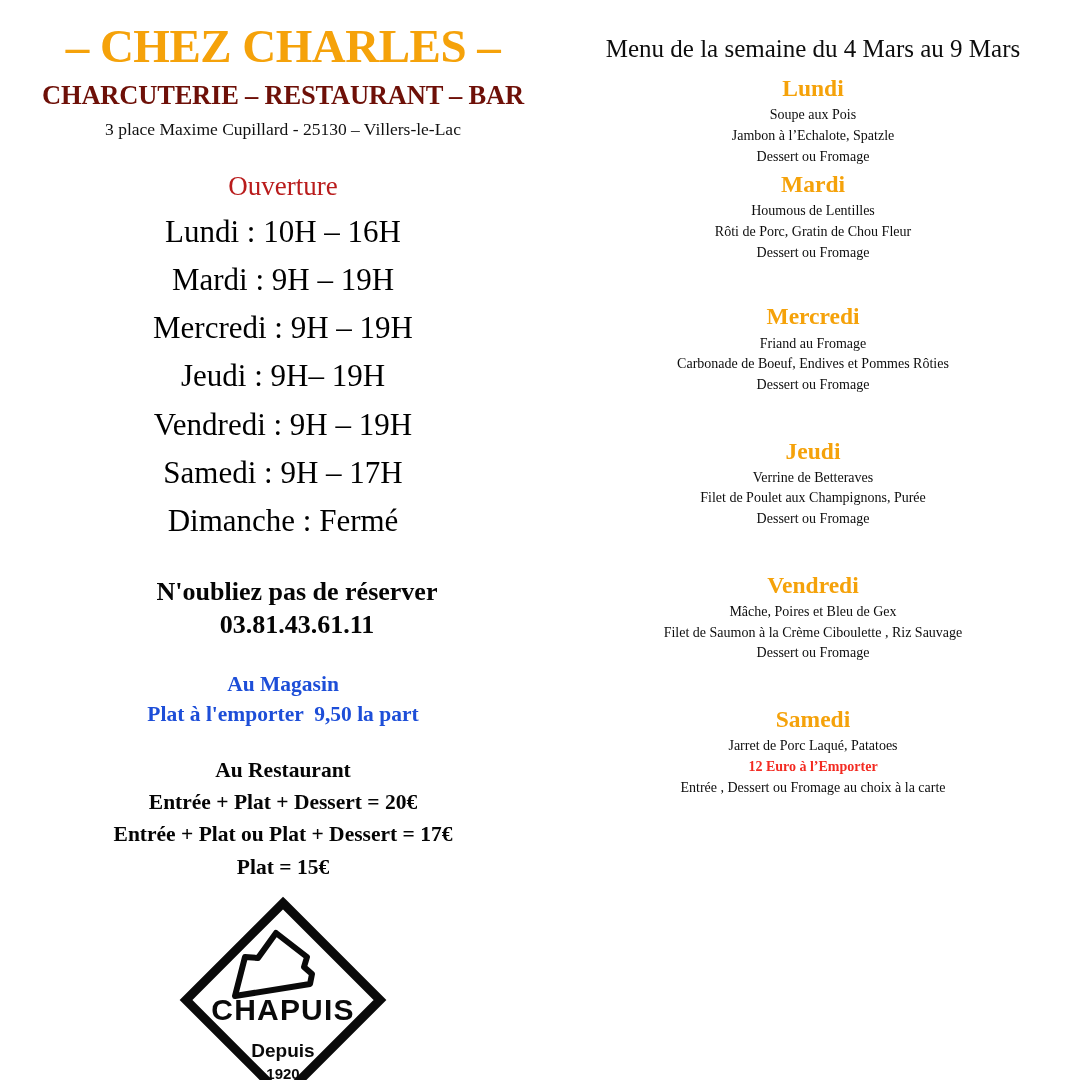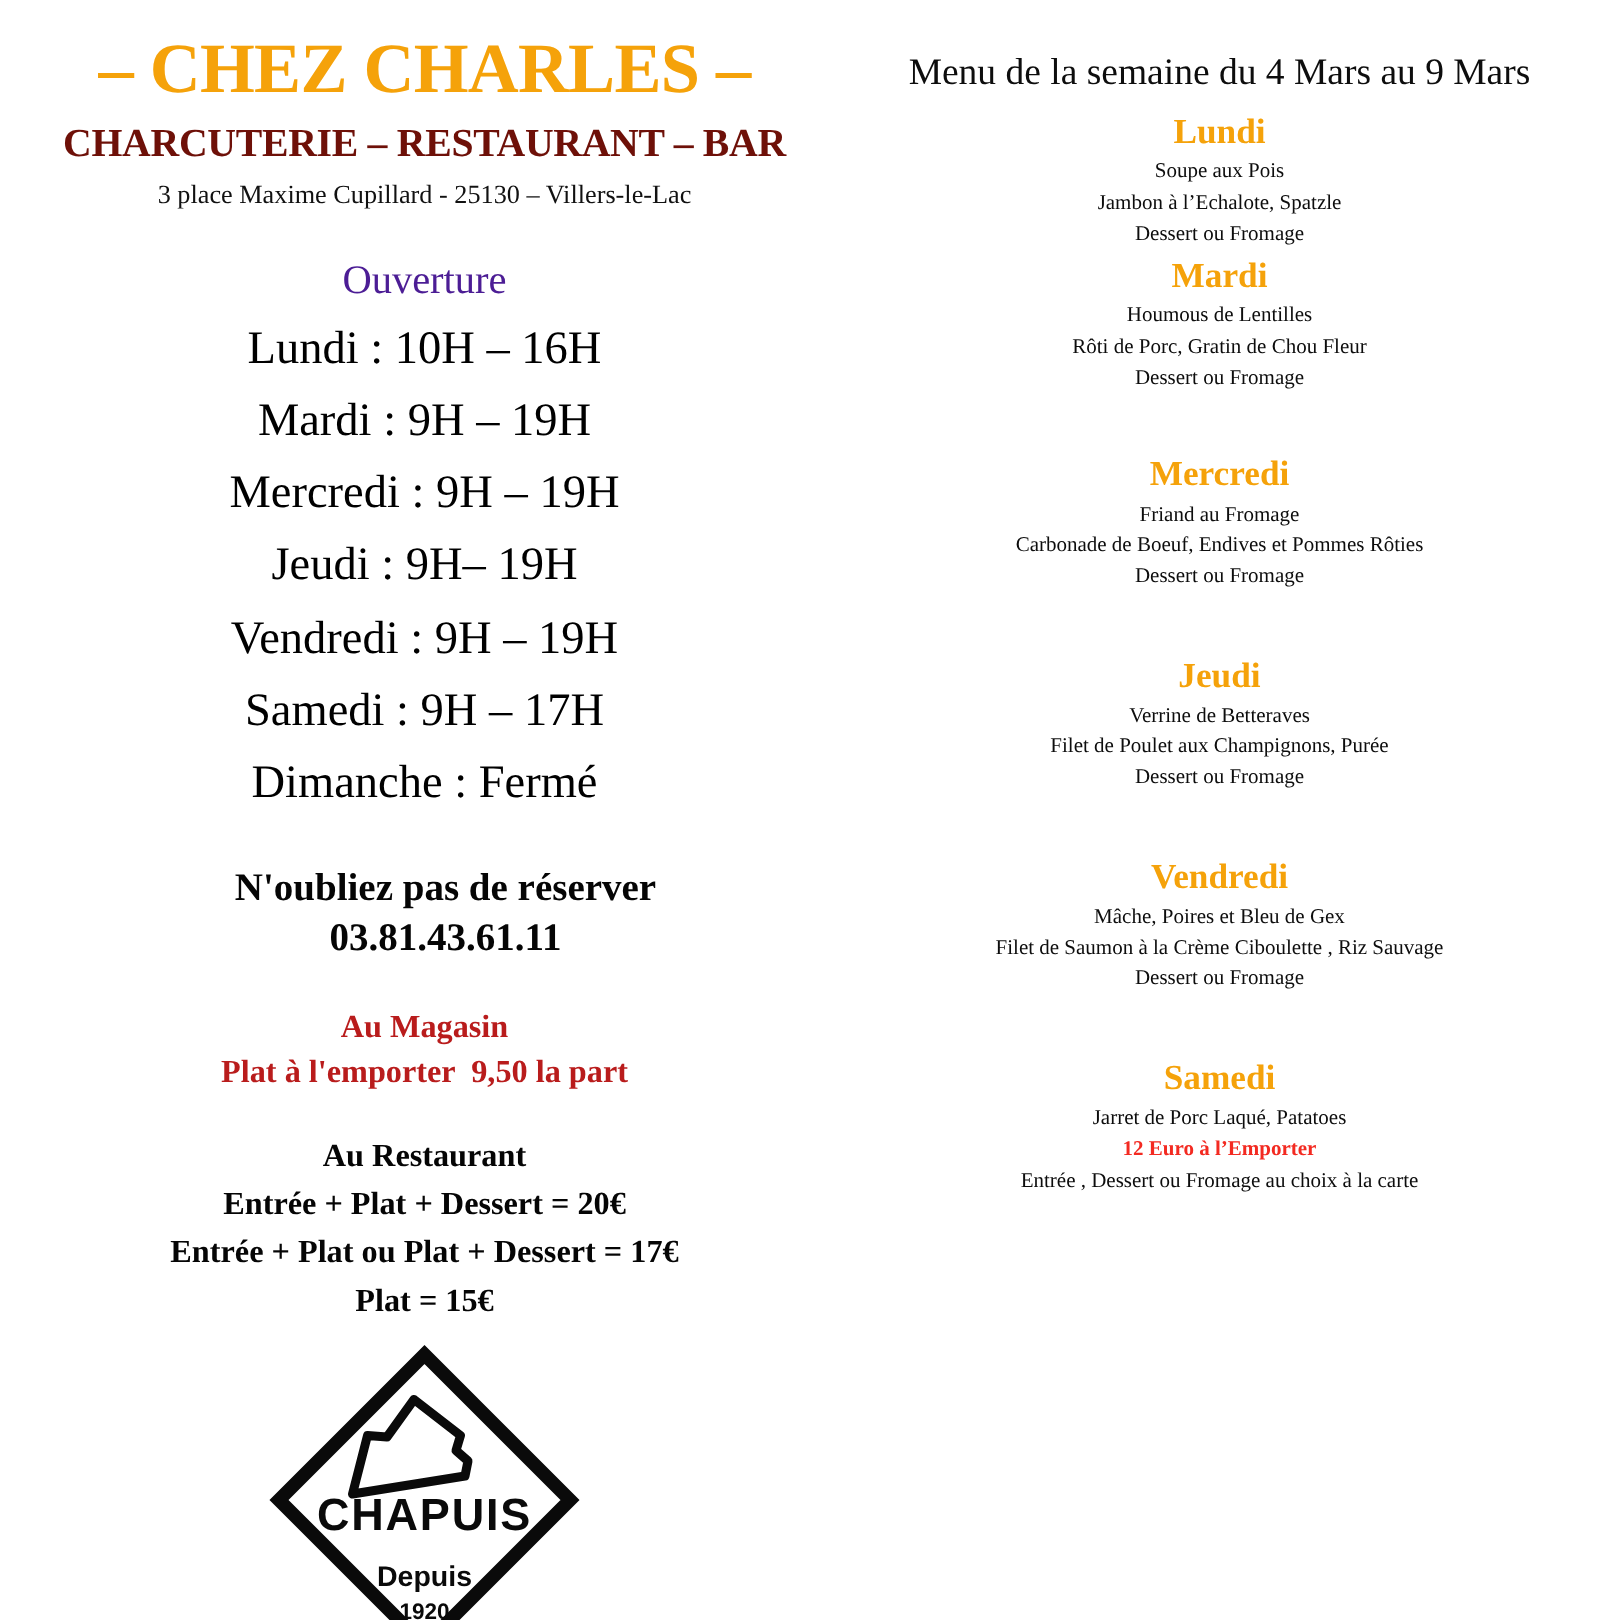--- a/index.html
+++ b/index.html
@@ -57,21 +57,21 @@
     line-height: 1.2;
     white-space: nowrap;
   }
 
   .hours-block {
     margin-top: 26px;
   }
   .hours-title {
     font-size: 27px;
     line-height: 1.55;
-    color: #4c1d95;
+    color: #b91c1c;
   }
   .hours-line {
     font-size: 31px;
     line-height: 1.55;
     color: #000;
     white-space: nowrap;
   }
 
   .reserve-block {
     margin-top: 30px;
@@ -85,21 +85,21 @@
   }
   .reserve-phone {
     font-size: 26px;
     font-weight: bold;
     line-height: 1.32;
     color: #050505;
   }
 
   .magasin-block {
     margin-top: 26px;
-    color: #b91c1c;
+    color: #1d4ed8;
   }
   .shop-head {
     font-size: 21.5px;
     font-weight: bold;
     line-height: 1.42;
   }
   .shop-line {
     font-size: 21.5px;
     font-weight: bold;
     line-height: 1.42;

